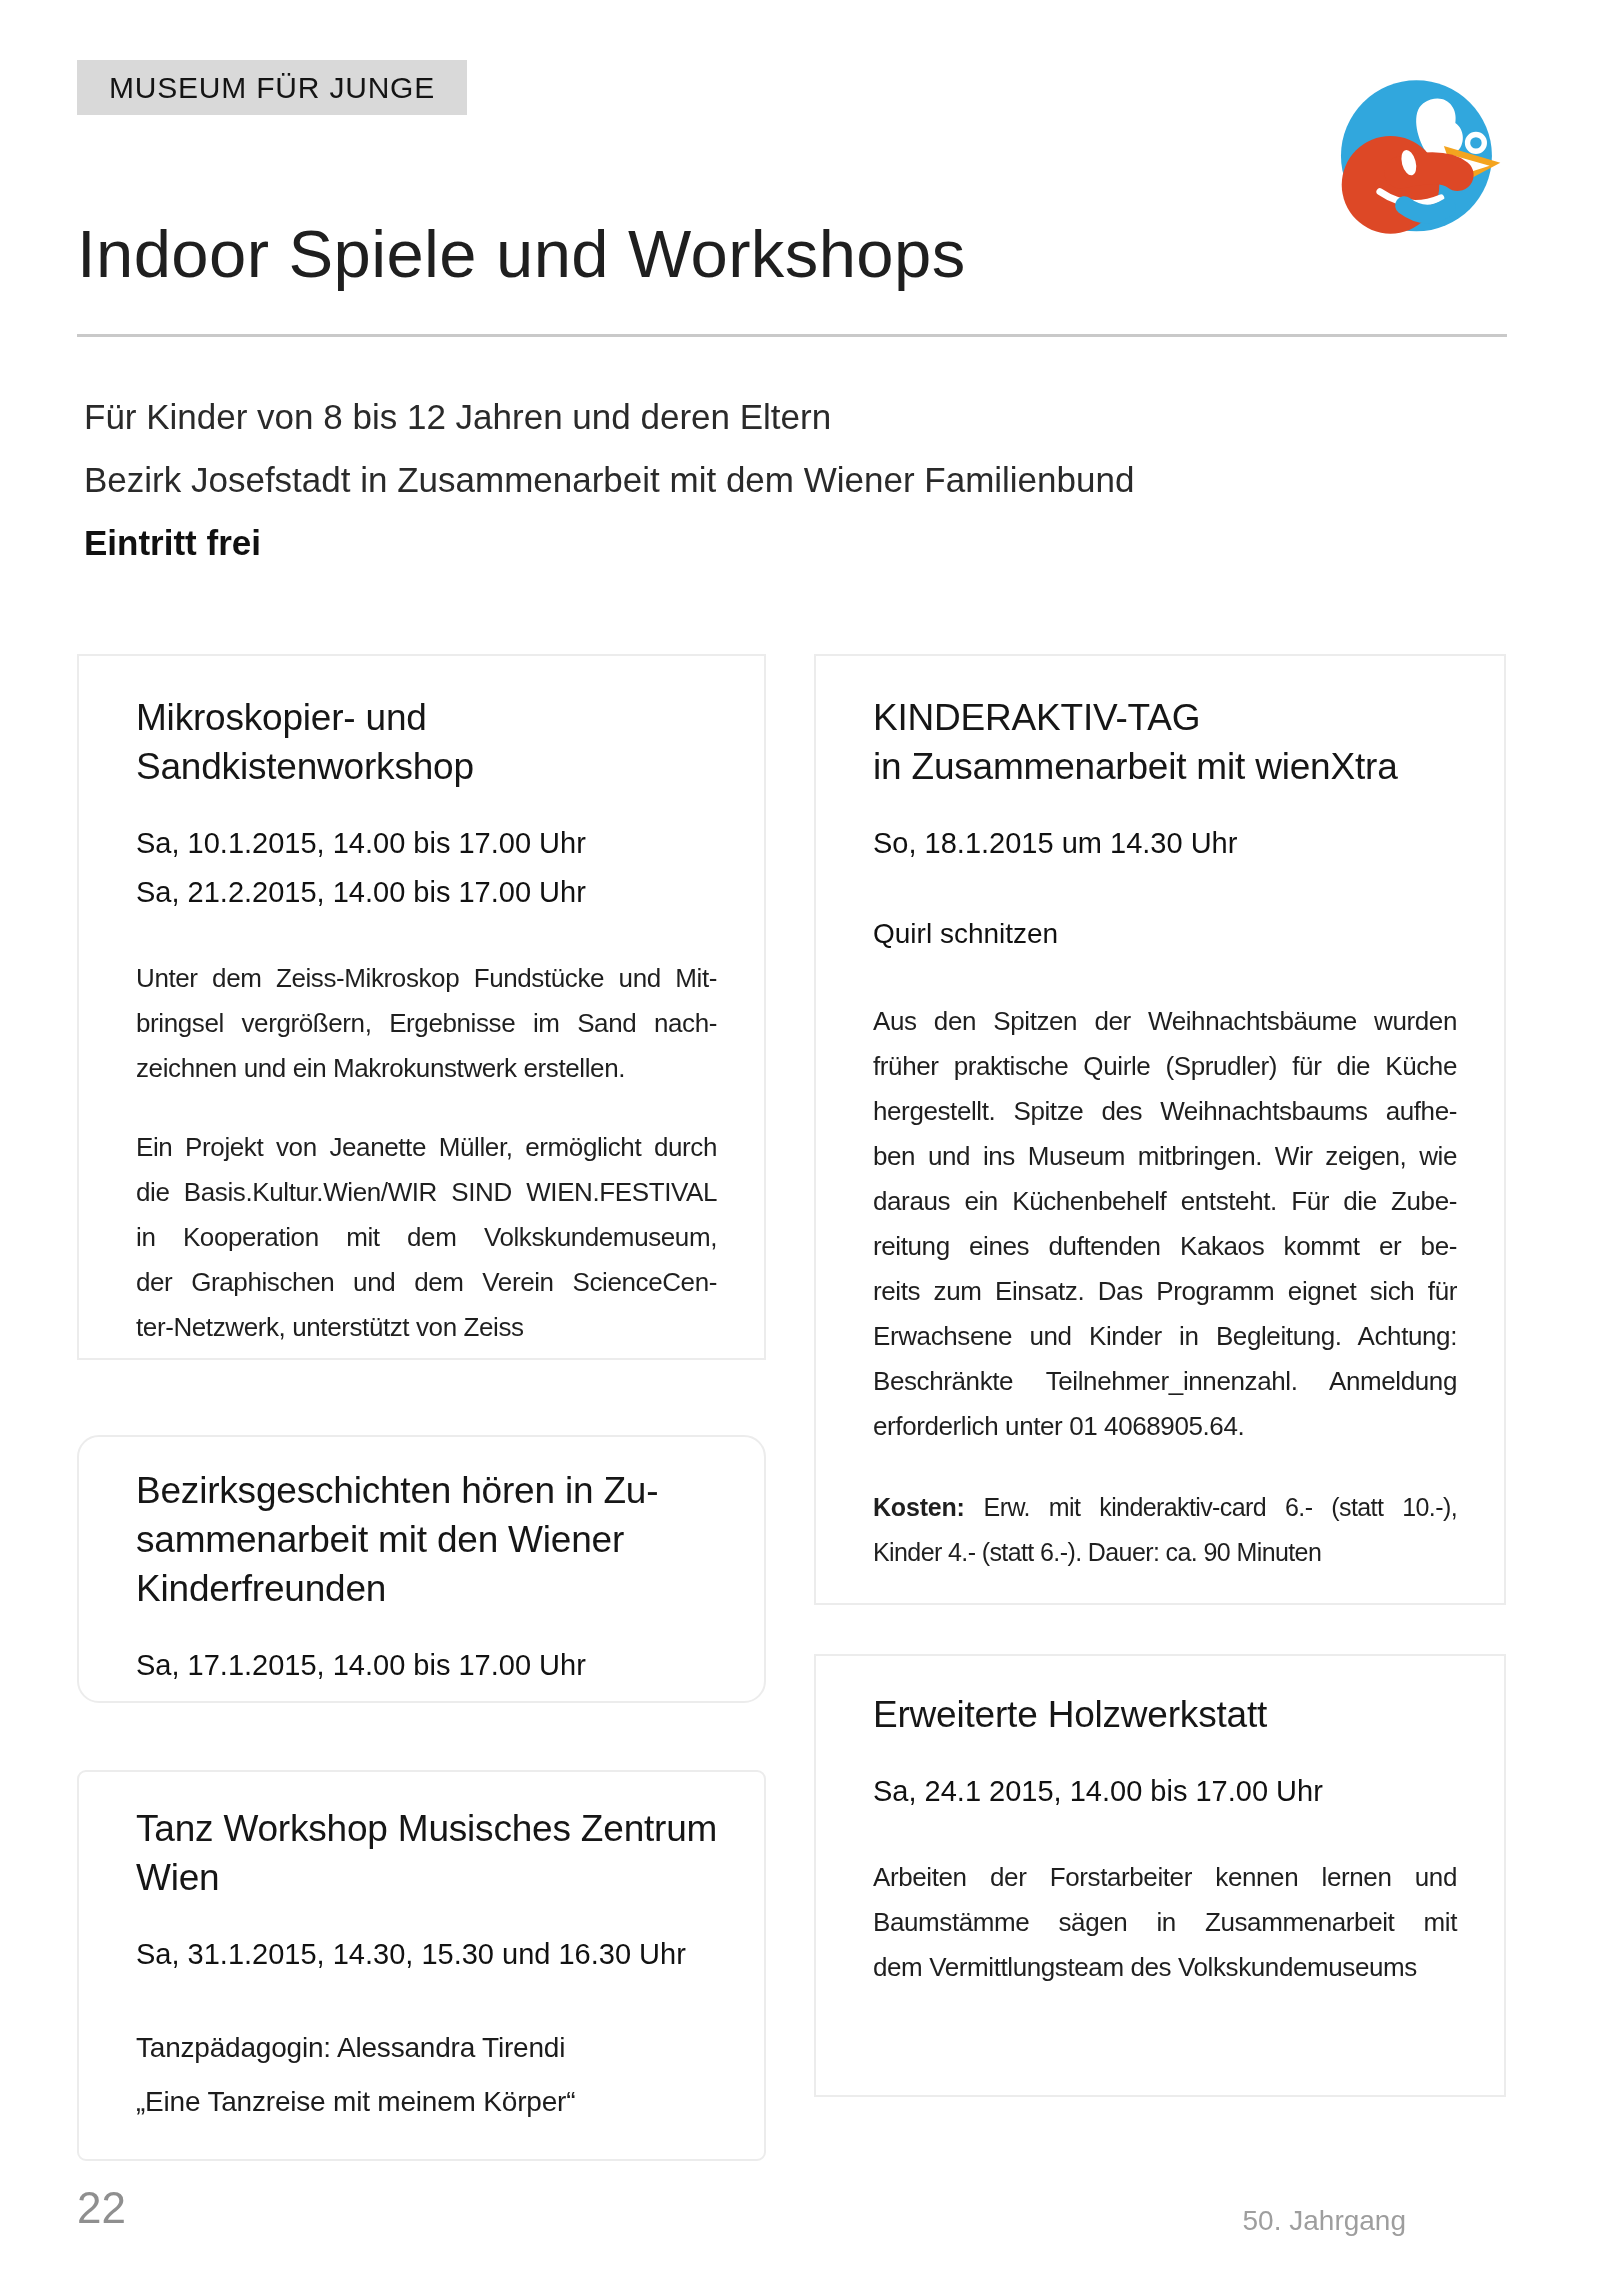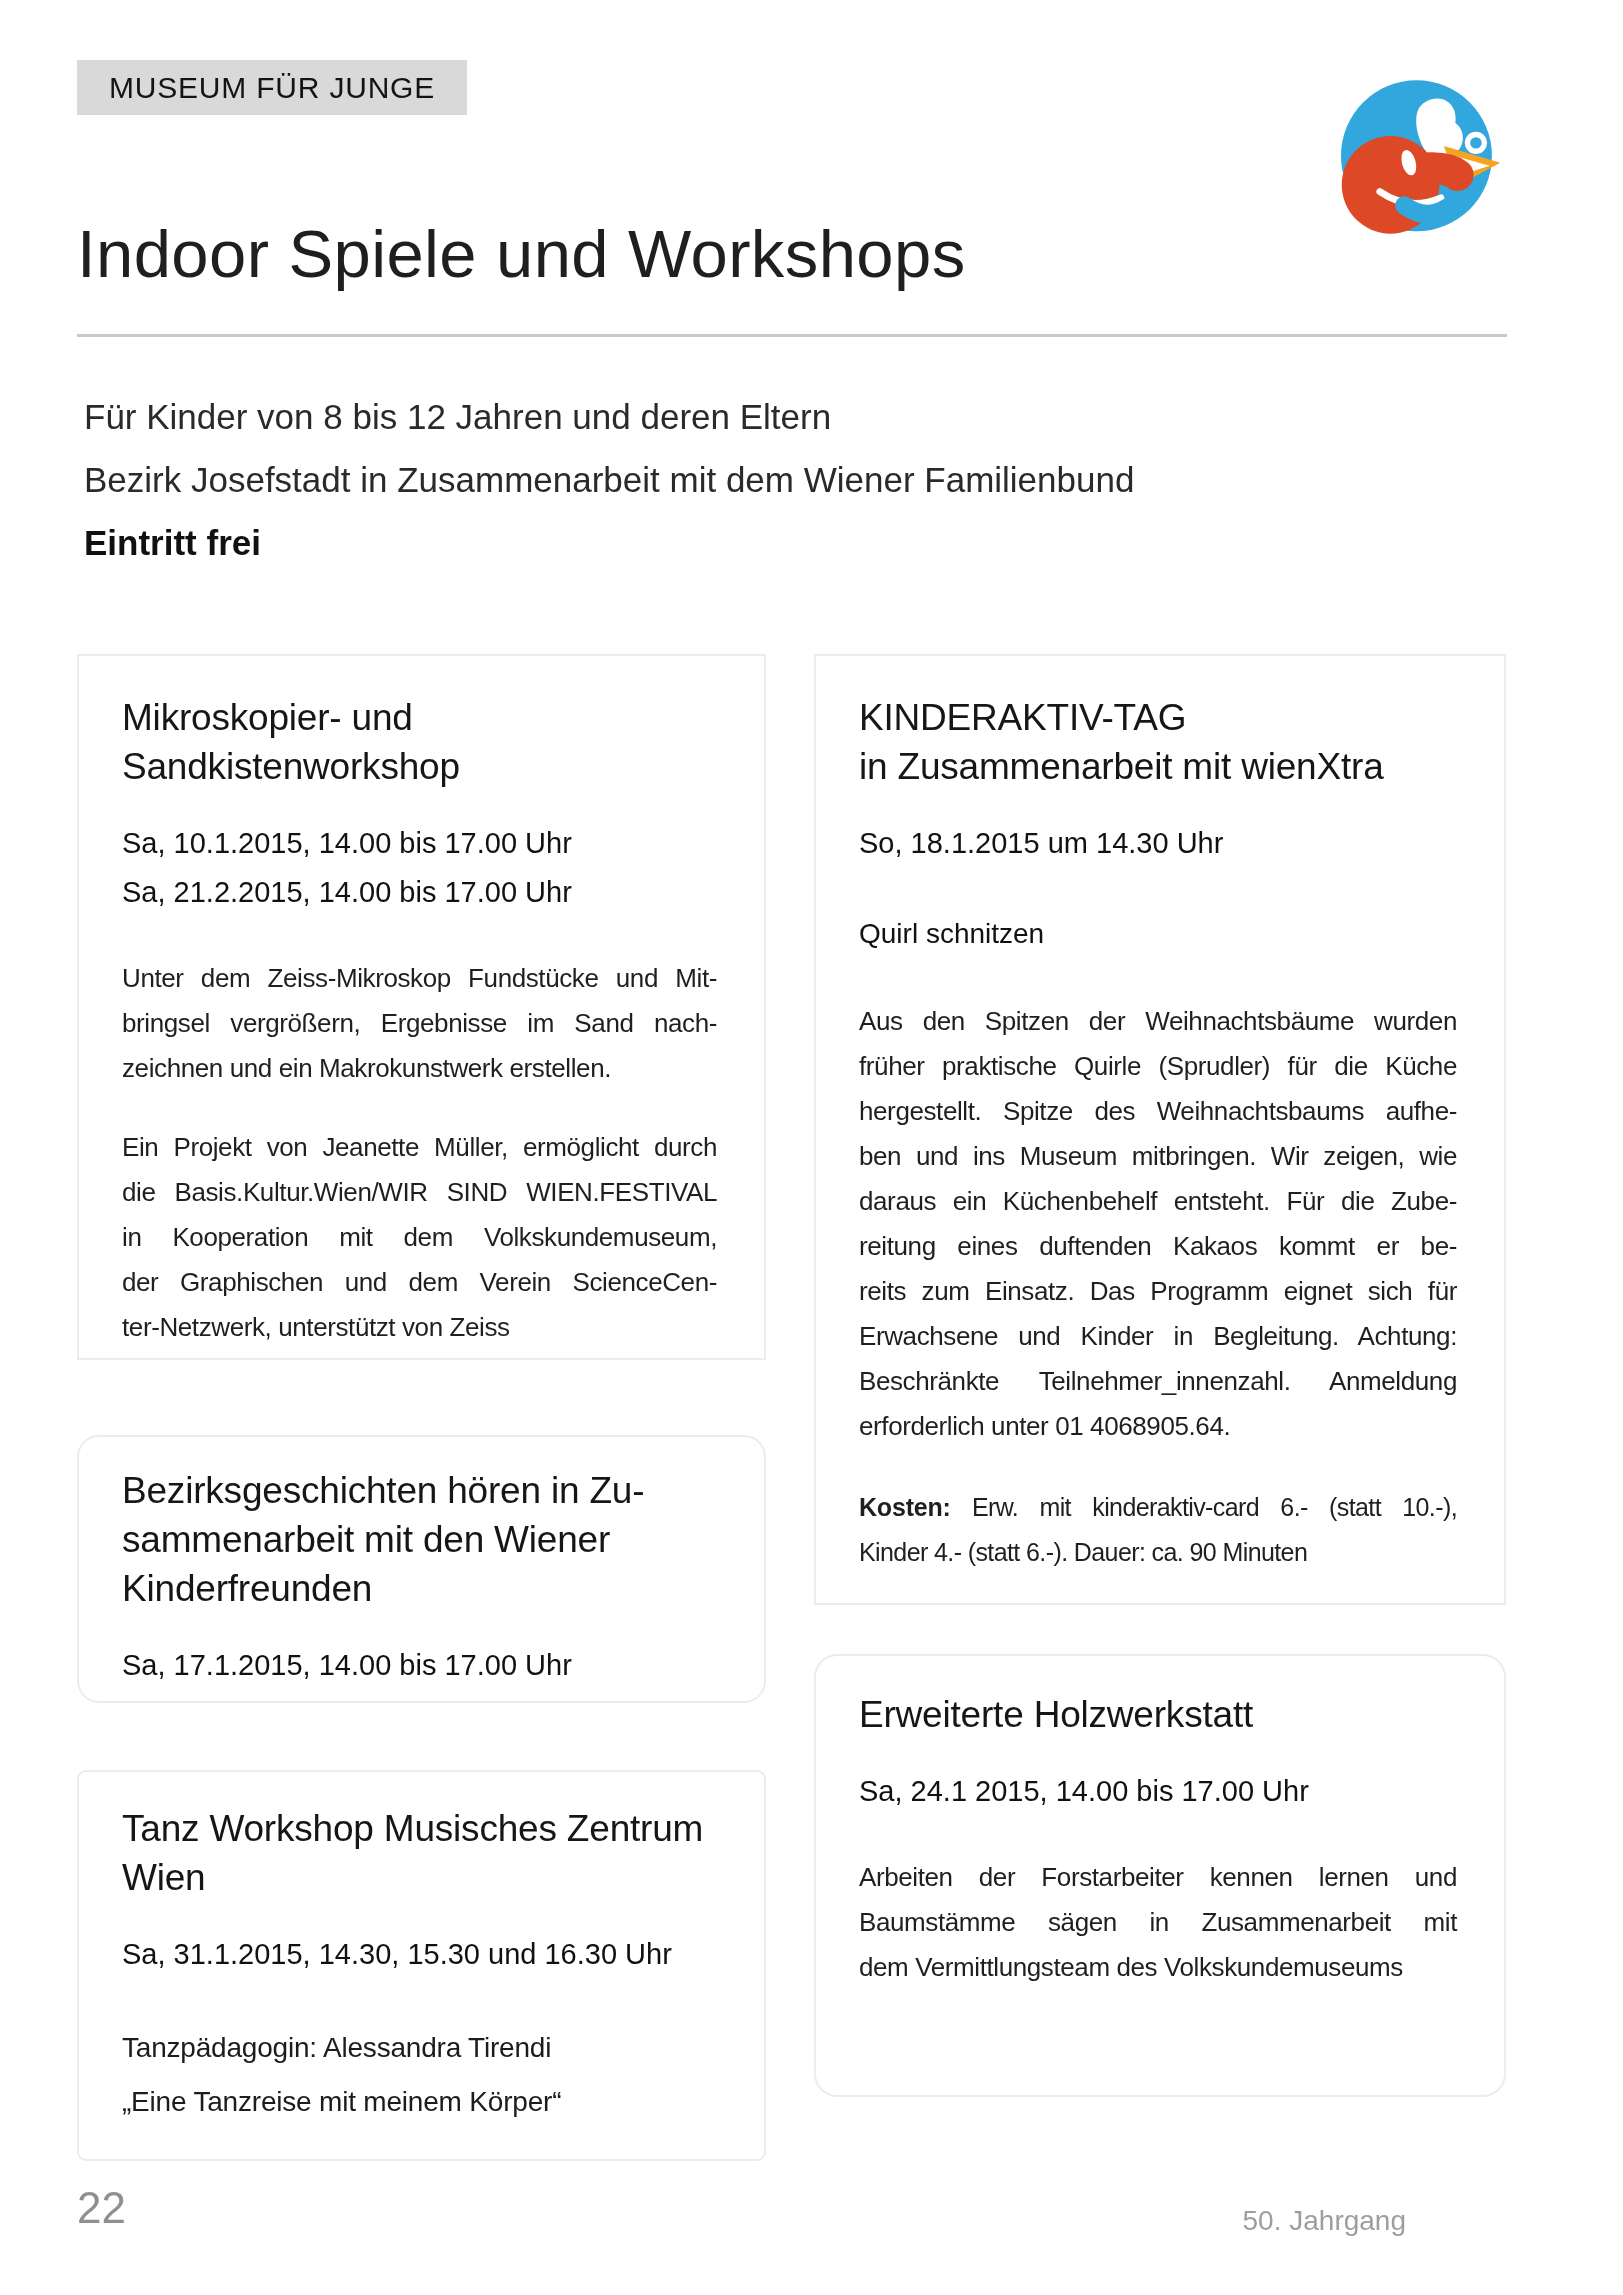--- a/index.html
+++ b/index.html
@@ -31,28 +31,28 @@
 
   .intro{ left:84px; top:385px; font-size:35px; line-height:63px; color:#2a2a2a; }
   .intro .ln{ white-space:nowrap; }
   .intro-bold{ font-weight:700; color:#111; }
 
   .box{
     position:absolute;
     box-sizing:border-box;
     border:2.4px solid #ececec;
     background:#fff;
-    padding:36px 47px 16px 43px;
+    padding:36px 47px 16px 57px;
     overflow:hidden;
   }
   #box-l1{ left:77px;  top:654px;  width:689px; height:706px; padding-top:37px; }
   #box-l2{ left:77px;  top:1435px; width:689px; height:268px; padding-top:29px;border-radius:22px; }
   #box-l3{ left:77px;  top:1770px; width:689px; height:391px; padding-top:32px;border-radius:9px; }
   #box-r1{ left:814px; top:654px;  width:692px; height:951px; padding-top:37px; }
-  #box-r2{ left:814px; top:1654px; width:692px; height:443px; padding-top:34px;border-radius:23px; }
+  #box-r2{ left:814px; top:1654px; width:692px; height:443px; padding-top:34px; }
 
   .box .ln{ white-space:nowrap; }
   .just .ln{ text-align:justify; text-align-last:justify; }
   .just .ln:last-child{ text-align-last:left; }
 
   .ev-title{ margin:0; font-size:37px; line-height:49px; font-weight:400; letter-spacing:-0.2px; color:#161616; }
   .ev-dates{ margin-top:28px; font-size:29px; line-height:49px; color:#111; }
   .ev-sub{ margin-top:50px; font-size:28px; color:#111; }
   .para{ margin-top:39px; font-size:26px; line-height:45px; letter-spacing:-0.4px; color:#1f1f1f; }
   #box-l1 .p2{ margin-top:34px; }

